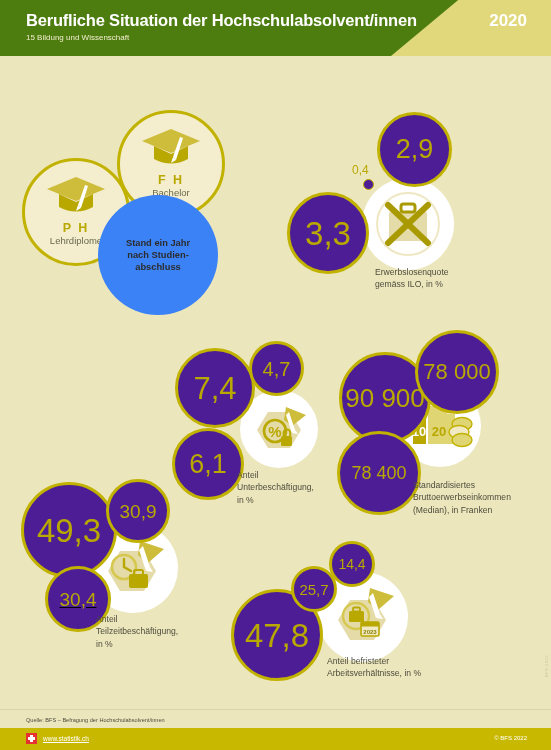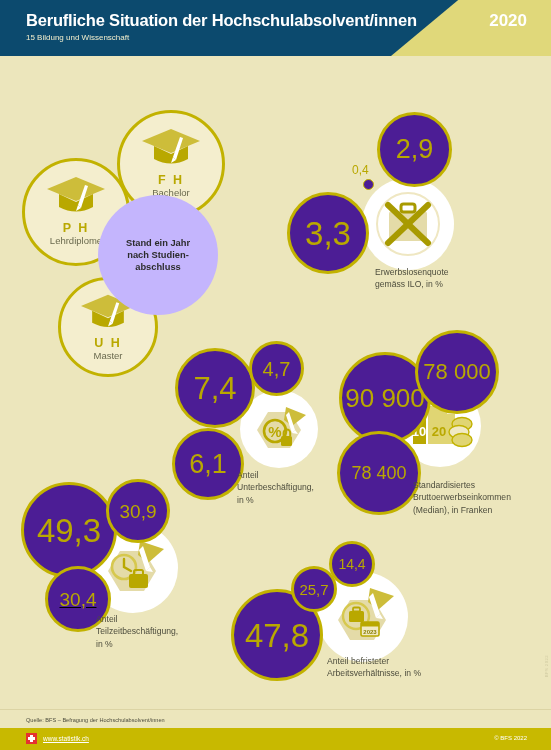--- a/index.html
+++ b/index.html
@@ -9,21 +9,21 @@
     background:#ece6bc;
     font-family:"Liberation Sans", sans-serif;
     overflow:hidden;
     position:relative;
   }
   .page{position:absolute;left:0;top:0;width:551px;height:750px;}
 
   
   .header{
     position:absolute;left:0;top:0;width:551px;height:56px;
-    background:#0c4a6e;overflow:hidden;
+    background:#4d7c0f;overflow:hidden;
   }
   .header-wedge{
     position:absolute;right:0;top:0;width:160px;height:56px;
     background:#e0d87a;
     clip-path:polygon(42% 0, 100% 0, 100% 100%, 100% 100%, 0 100%);
   }
   .header-title{
     position:absolute;left:26px;top:11px;
     font-size:16.5px;font-weight:bold;color:#ffffff;
     letter-spacing:-0.2px;white-space:nowrap;
@@ -61,21 +61,21 @@
     box-sizing:border-box;
     display:flex;flex-direction:column;align-items:center;justify-content:flex-start;
   }
   .cap-abbr{
     font-size:12.5px;font-weight:bold;color:#b9a800;letter-spacing:2px;
     margin-top:2px;
   }
   .cap-name{ font-size:9.5px;color:#6a6a4f;margin-top:0px; }
 
   .center-white{
-    position:absolute;border-radius:50%;background:#c4b5fd;
+    position:absolute;border-radius:50%;background:#3b82f6;
     display:flex;align-items:center;justify-content:center;
     text-align:center;
   }
   .center-txt{
     font-size:9.3px;font-weight:bold;color:#2c2c2c;line-height:1.32;
   }
 
   .cap-label{
     position:absolute;font-size:8.6px;color:#4d4d3d;line-height:1.45;
   }
@@ -138,30 +138,20 @@
     <svg width="62" height="44" viewBox="0 0 62 44" style="margin-top:14px">
       <path d="M31 2 L60 14 L31 26 L2 14 Z" fill="#cdbd3a"></path>
       <path d="M14 19 L14 32 Q31 41 48 32 L48 19 L31 27 Z" fill="#b9a800"></path>
       <path d="M43 11 L36 33 L33 30 L40 10 Z" fill="#ffffff"></path>
       <path d="M33 30 L36 33 L31 36 Z" fill="#ffffff"></path>
     </svg>
     <div class="cap-abbr">P H</div>
     <div class="cap-name">Lehrdiplome</div>
   </div>
 
-  <div class="cap-bub" style="left:58px;top:277px;width:100px;height:100px;">
-    <svg width="58" height="41" viewBox="0 0 62 44" style="margin-top:13px">
-      <path d="M31 2 L60 14 L31 26 L2 14 Z" fill="#cdbd3a"></path>
-      <path d="M14 19 L14 32 Q31 41 48 32 L48 19 L31 27 Z" fill="#b9a800"></path>
-      <path d="M43 11 L36 33 L33 30 L40 10 Z" fill="#ffffff"></path>
-      <path d="M33 30 L36 33 L31 36 Z" fill="#ffffff"></path>
-    </svg>
-    <div class="cap-abbr">U H</div>
-    <div class="cap-name">Master</div>
-  </div>
 
   <div class="center-white" style="left:98px;top:195px;width:120px;height:120px;">
     <div class="center-txt">Stand ein Jahr<br>nach Studien-<br>abschluss</div>
   </div>
 
   <div class="icon-hub" style="left:362px;top:178px;width:92px;height:92px;">
     <svg width="66" height="66" viewBox="0 0 66 66">
       <circle cx="33" cy="33" r="31" fill="none" stroke="#efe7c2" stroke-width="2"></circle>
       <rect x="14" y="20" width="38" height="30" rx="3" fill="#e4dba8"></rect>
       <rect x="26" y="13" width="14" height="8" rx="2.5" fill="none" stroke="#a89a00" stroke-width="3"></rect>

